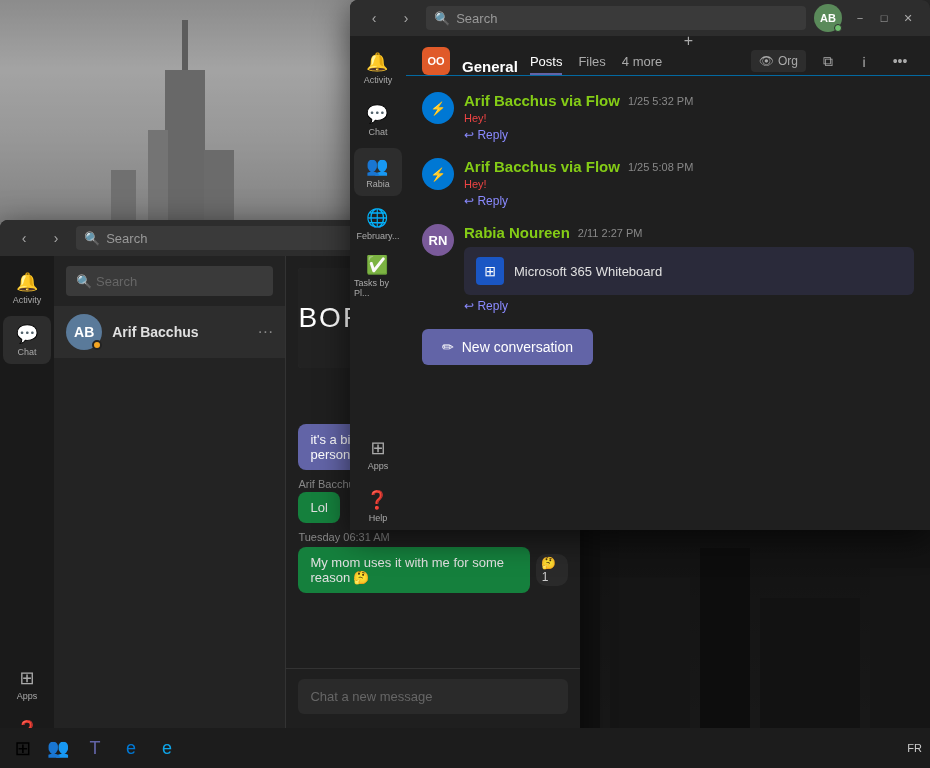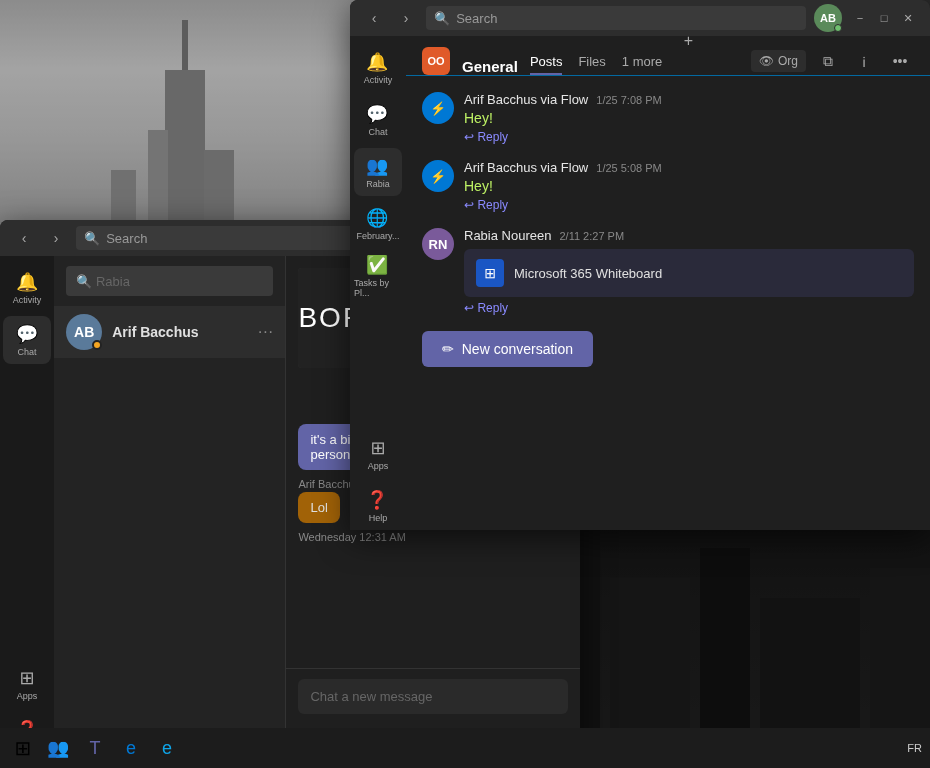--- a/index.html
+++ b/index.html
@@ -292,24 +292,24 @@
 
     .msg-content { flex: 1; }
 
     .msg-header {
       display: flex;
       align-items: center;
       gap: 8px;
       margin-bottom: 3px;
     }
 
-    .msg-author { font-size: 13px; color: #e5e5e5; font-weight: 400; }
+    .msg-author { font-size: 15px; color: #84cc16; font-weight: 700; }
     .msg-time { font-size: 11px; color: #888; }
 
-    .msg-text { font-size: 14px; color: #bef264; }
+    .msg-text { font-size: 11px; color: #ef4444; }
 
     .reply-link {
       font-size: 12px;
       color: #8a8aff;
       cursor: pointer;
       display: flex;
       align-items: center;
       gap: 4px;
       margin-top: 4px;
     }
@@ -590,21 +590,21 @@
       max-width: 80%;
     }
 
     .chat-msg-other-header {
       font-size: 11px;
       color: #888;
       margin-bottom: 2px;
     }
 
     .chat-msg-other-bubble {
-      background: #a16207;
+      background: #15803d;
       border-radius: 8px;
       padding: 8px 12px;
       font-size: 13px;
       color: #e0e0e0;
       display: inline-block;
     }
 
     .chat-msg-time {
       font-size: 11px;
       color: #888;
@@ -738,42 +738,42 @@
       </div>
     </div>
 
     <div class="channel-area">
       <div class="channel-header">
         <div class="channel-icon">OO</div>
         <span class="channel-name">General</span>
         <div class="channel-tabs">
           <div class="channel-tab active">Posts</div>
           <div class="channel-tab">Files</div>
-          <div class="channel-tab">1 more</div>
+          <div class="channel-tab">4 more</div>
           <div class="tab-add">+</div>
         </div>
         <div class="channel-actions">
           <div class="org-btn">
             <span>👁</span>
             <span>Org</span>
           </div>
           <div class="action-icon">⧉</div>
           <div class="action-icon">ℹ</div>
           <div class="action-icon">•••</div>
         </div>
       </div>
 
       <div class="messages-area">
 
         <div class="message-item">
           <div class="msg-avatar" style="background:#0078d4;">⚡</div>
           <div class="msg-content">
             <div class="msg-header">
               <span class="msg-author">Arif Bacchus via Flow</span>
-              <span class="msg-time">1/25 7:08 PM</span>
+              <span class="msg-time">1/25 5:32 PM</span>
             </div>
             <div class="msg-text">Hey!</div>
             <div class="reply-link">↩ Reply</div>
           </div>
         </div>
 
         <div class="message-item">
           <div class="msg-avatar" style="background:#0078d4;">⚡</div>
           <div class="msg-content">
             <div class="msg-header">
@@ -839,21 +839,21 @@
       </div>
       <div class="chat-nav-item">
         <span class="nav-icon">❓</span>
         <span class="nav-label">Help</span>
       </div>
     </div>
 
     <div class="chat-contacts">
       <div class="contacts-search">
         <div class="contacts-search-input">
-          <span style="color:#666;">🔍 Rabia</span>
+          <span style="color:#666;">🔍 Search</span>
         </div>
       </div>
       <div class="contact-item active">
         <div class="contact-avatar">
           AB
           <div class="contact-status-dot"></div>
         </div>
         <div>
           <div class="contact-name">Arif Bacchus</div>
         </div>
@@ -883,21 +883,27 @@
             <div class="reaction-btn">☺</div>
           </div>
         </div>
 
         <div class="chat-msg-other">
           <div class="chat-msg-other-header">Arif Bacchus  Tuesday 12:30 AM</div>
           <div class="chat-msg-other-bubble">Lol</div>
         </div>
 
         <div style="display:flex;flex-direction:column;align-items:flex-start;gap:2px;">
-          <div class="chat-msg-time">Wednesday 12:31 AM</div>
+          <div class="chat-msg-time">Tuesday 06:31 AM</div>
+          <div style="display:flex;align-items:center;gap:6px;">
+            <div class="chat-msg-other-bubble">
+              My mom uses it with me for some reason 🤔
+            </div>
+            <div class="reaction-badge">🤔 1</div>
+          </div>
         </div>
       </div>
 
       <div class="chat-input-area">
         <div class="chat-input-box">
           <span>Chat a new message</span>
         </div>
         <div class="chat-input-actions">
           <div class="chat-action-btn">A</div>
           <div class="chat-action-btn">📎</div>

